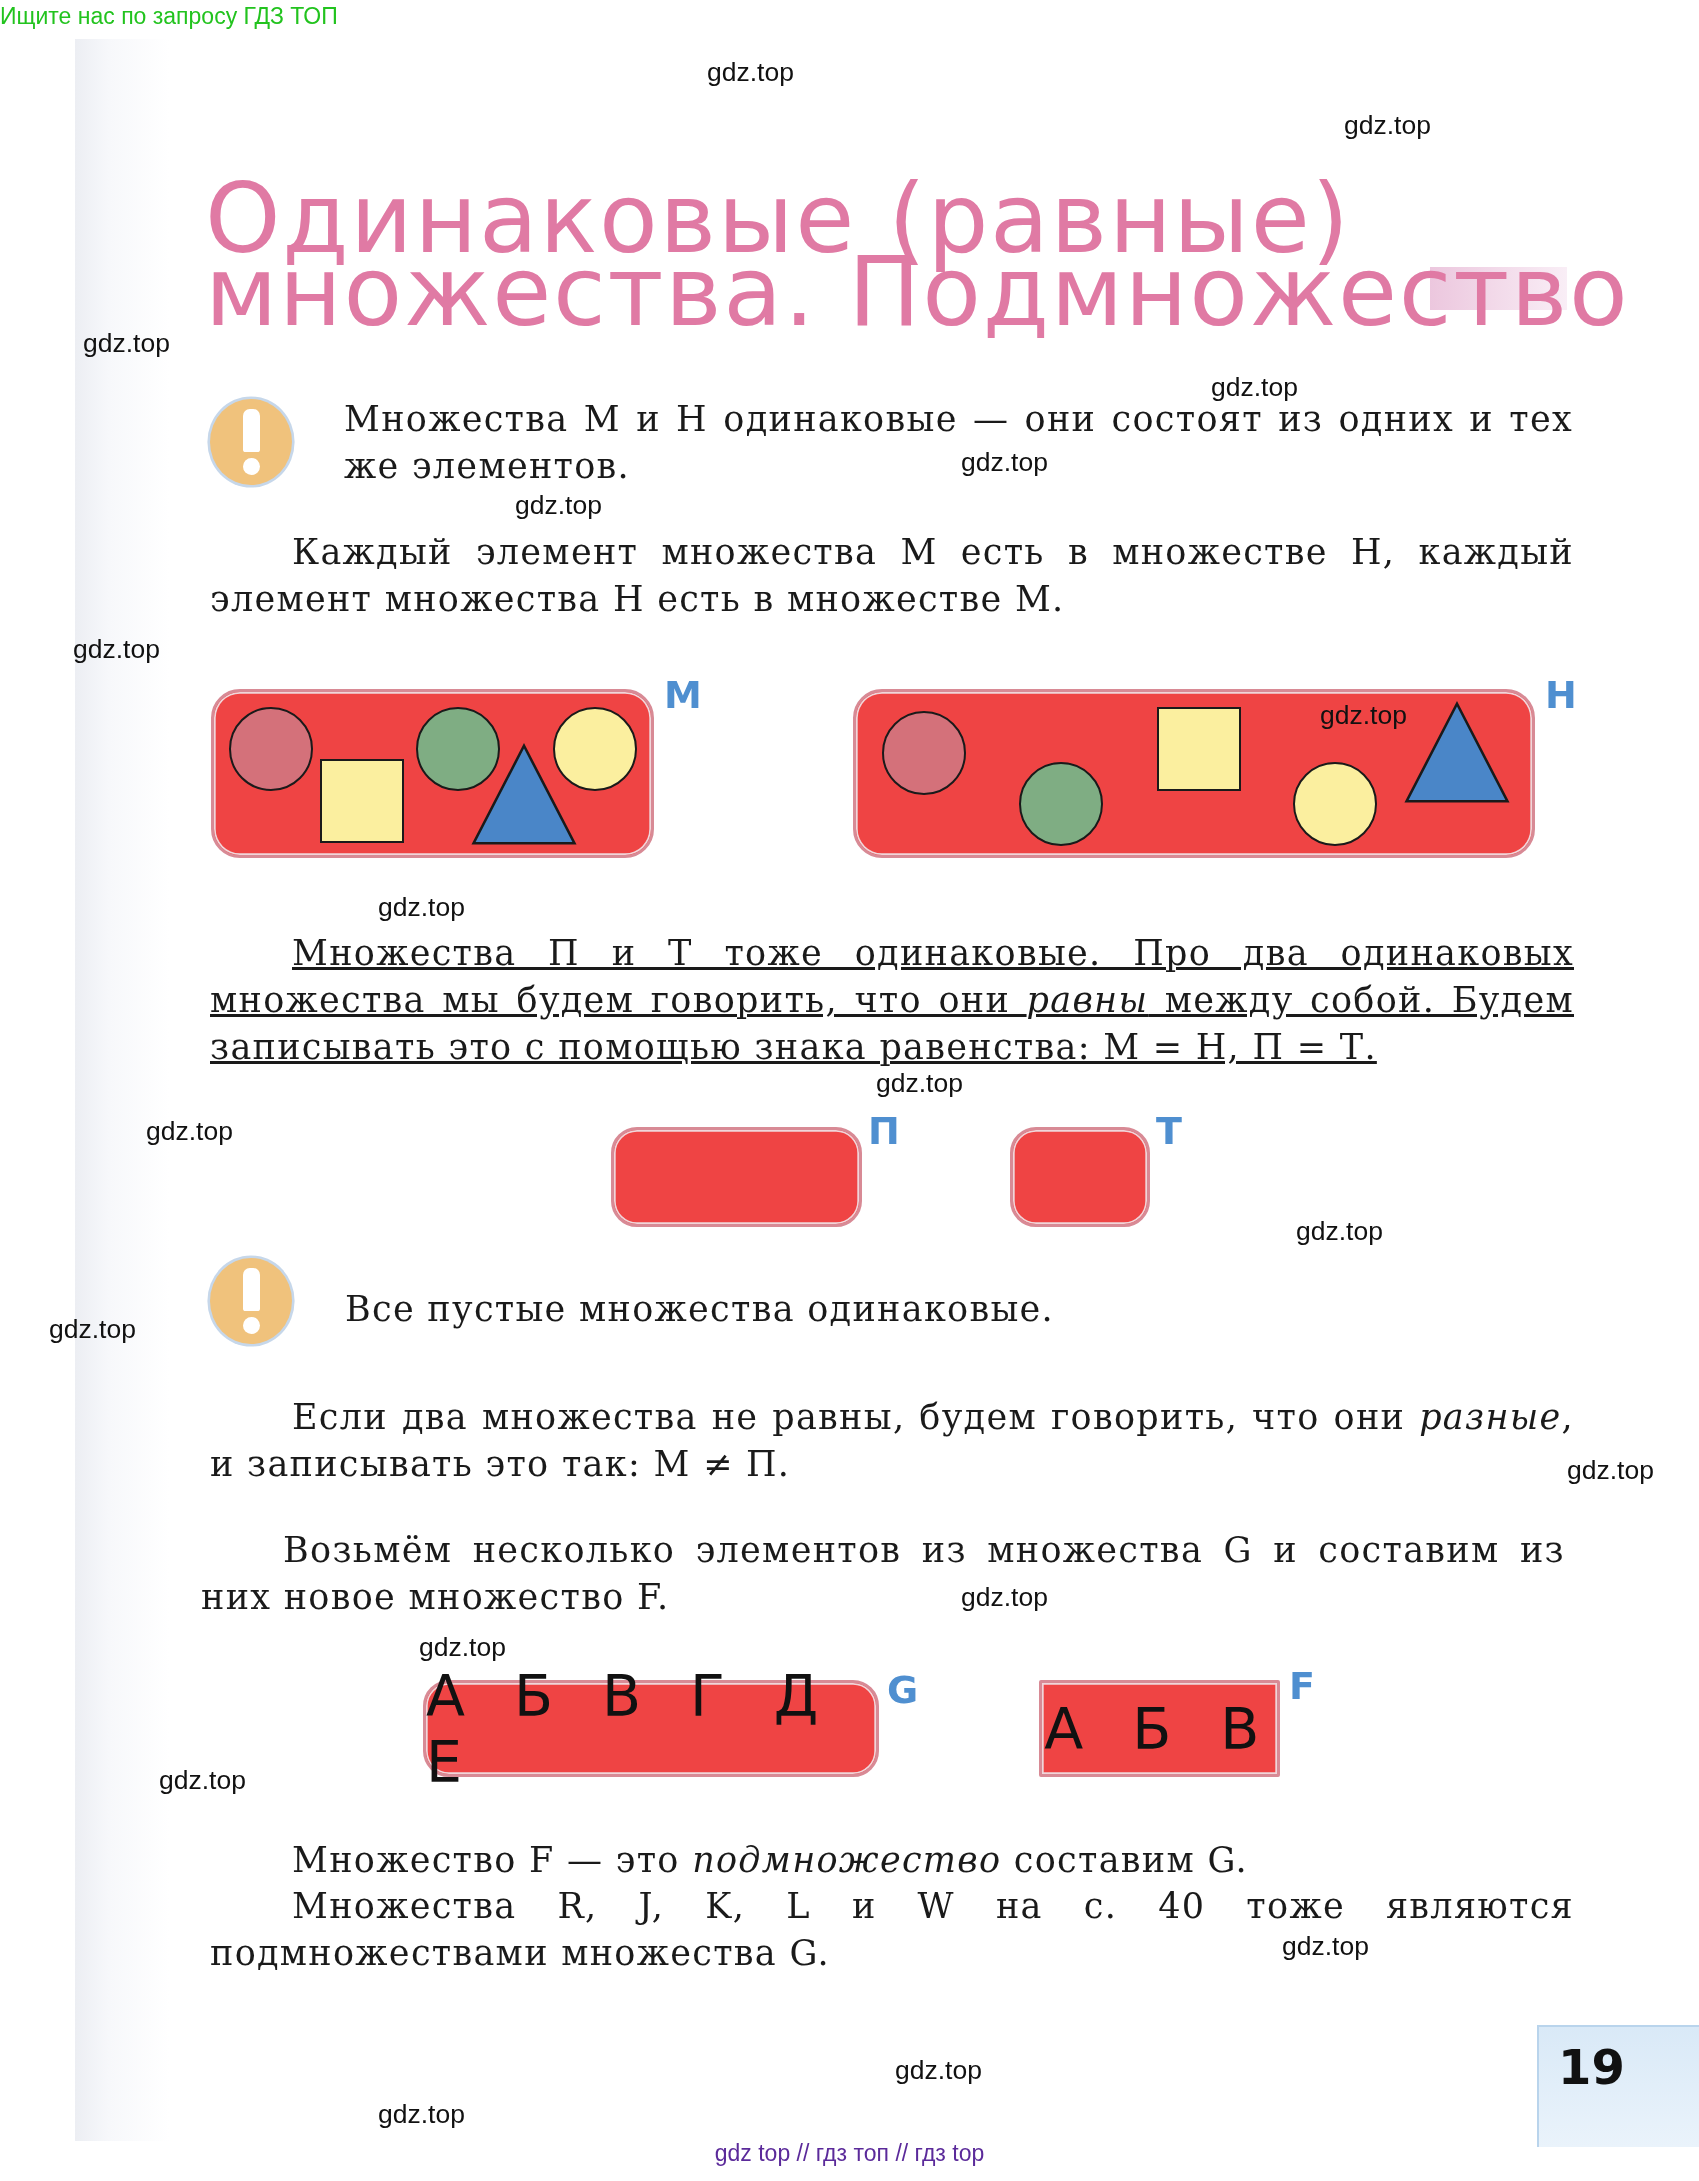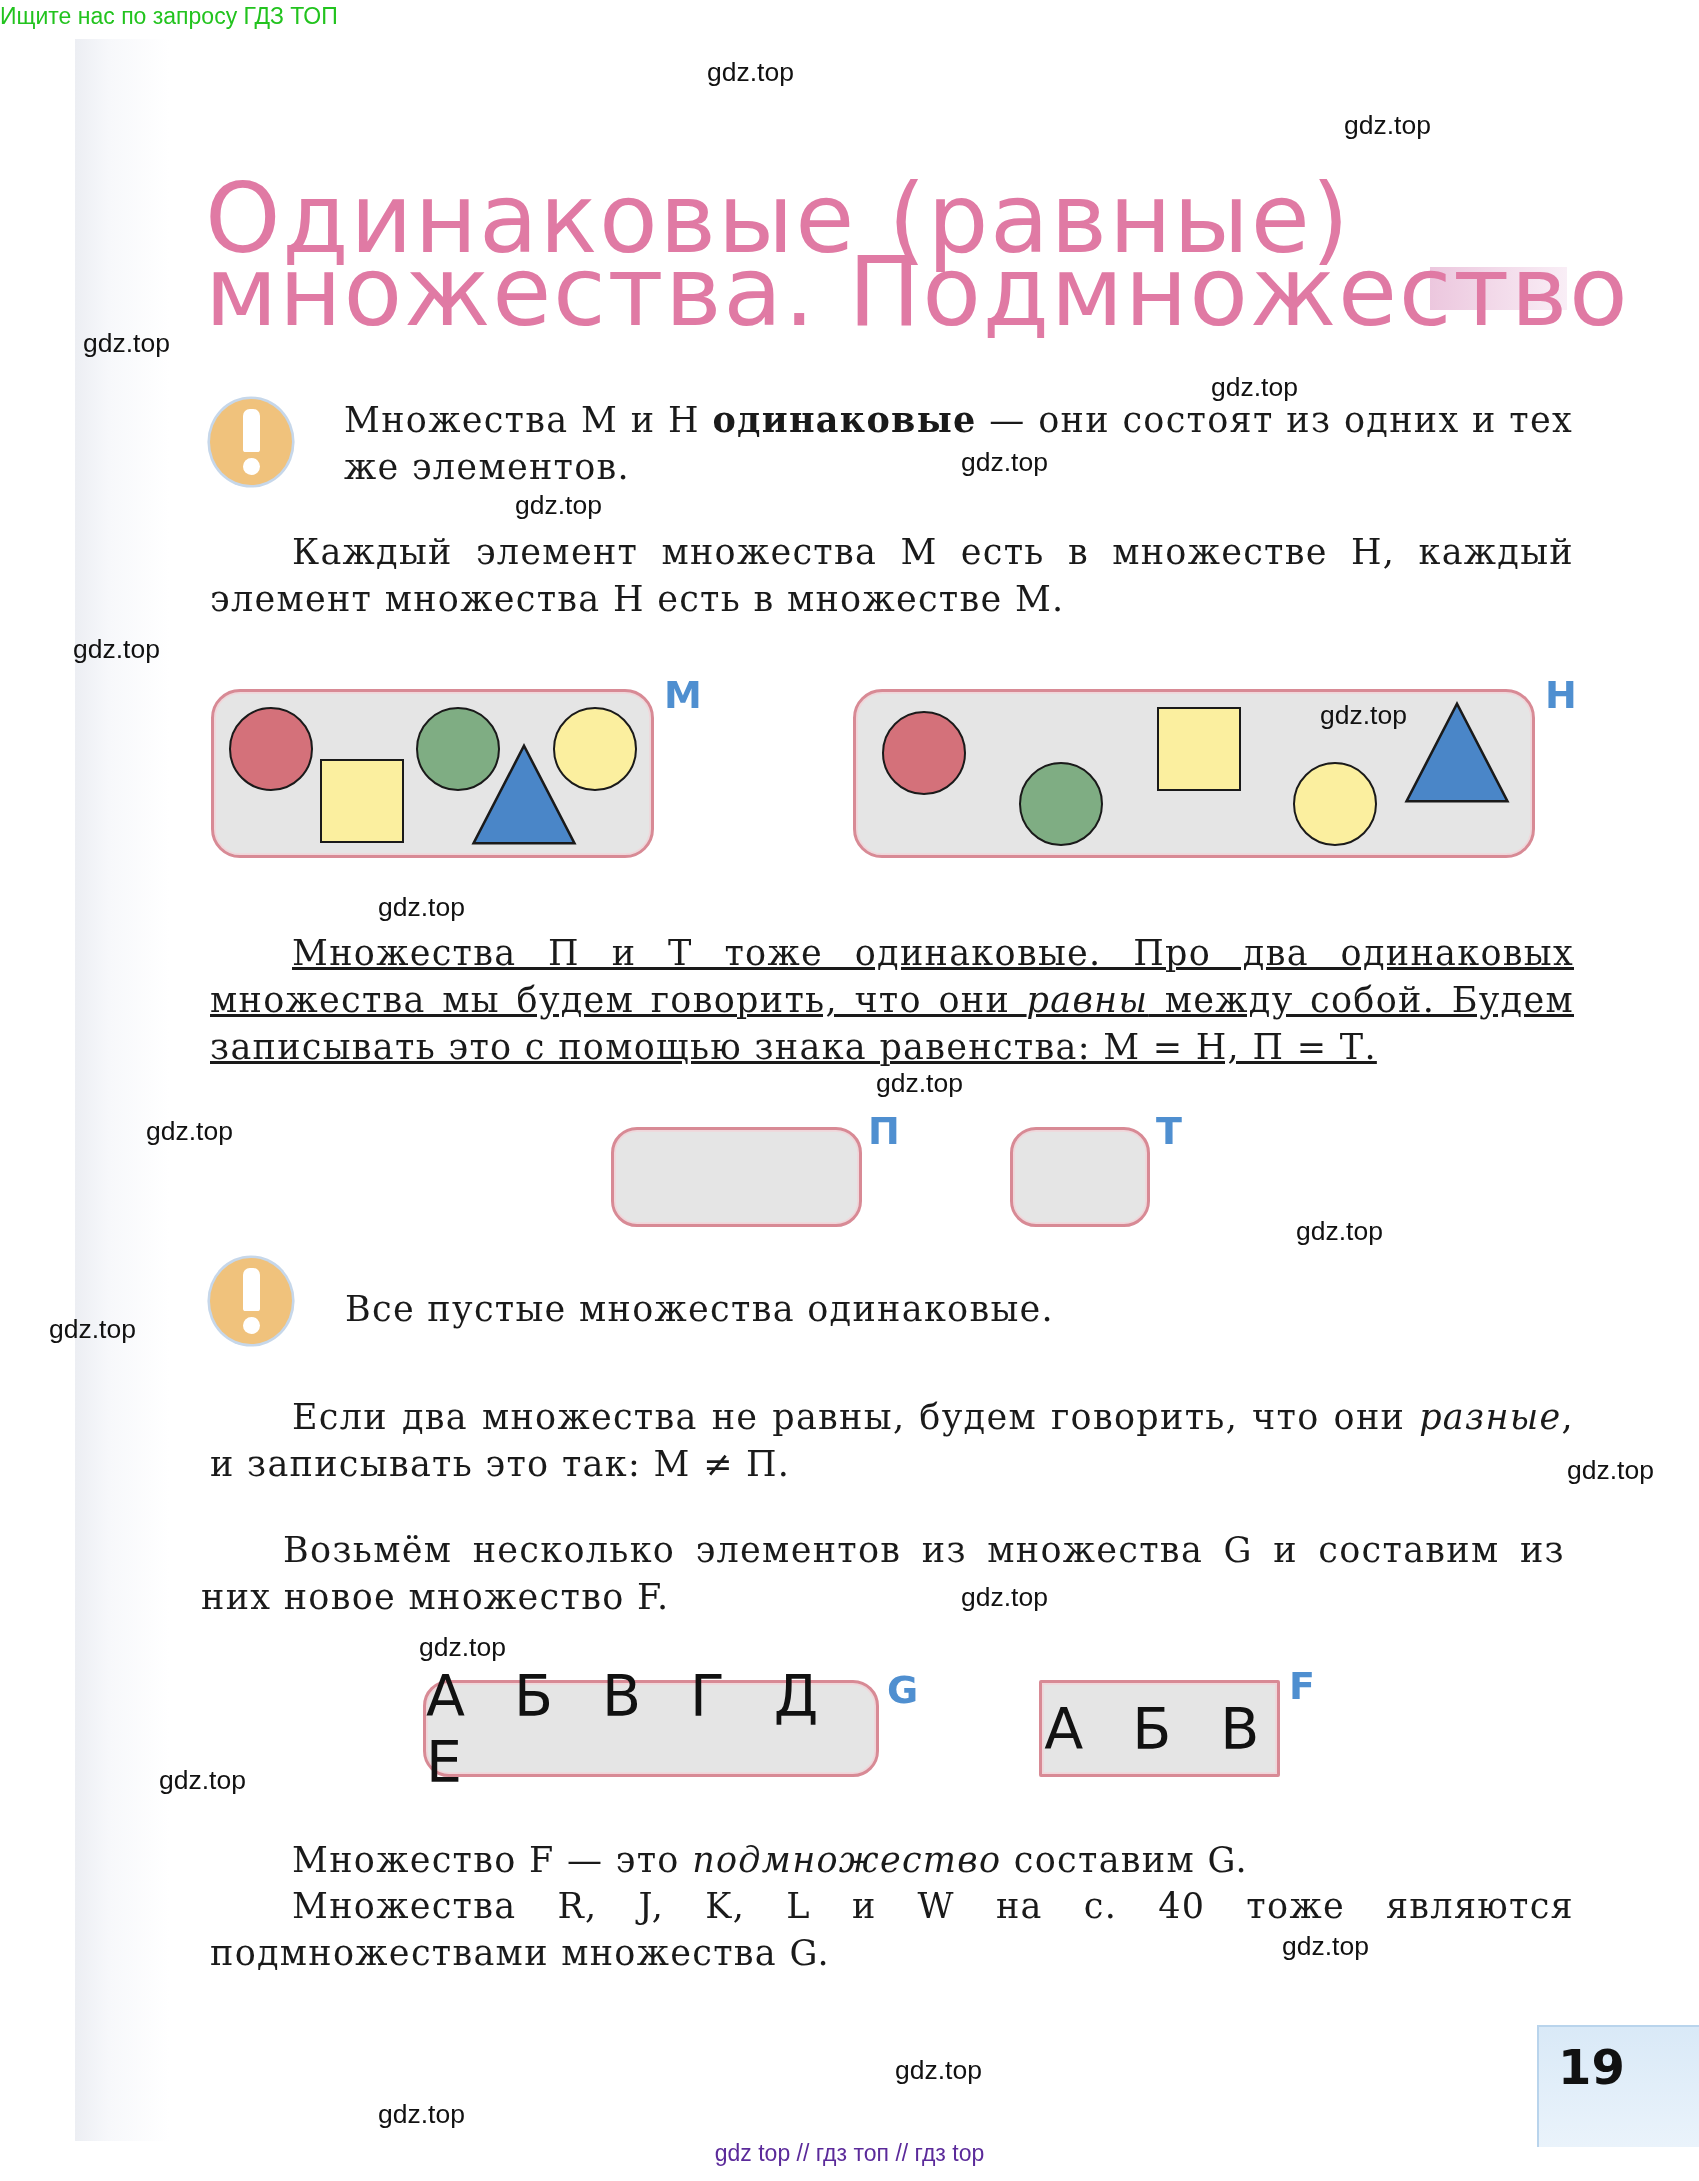--- a/index.html
+++ b/index.html
@@ -7,23 +7,23 @@
   .abs { position:absolute; }
   .banner { top:3.4px; left:0; width:1699px; font-family:"Liberation Sans", sans-serif; font-size:23px; color:#22c31e; }
   .paper { left:75px; top:39px; width:1624px; height:2102px; background:linear-gradient(90deg,#eceef3 0px,#f7f8fb 34px,#ffffff 94px,#ffffff 100%); }
   .wm { font-family:"Liberation Sans", sans-serif; font-size:26.5px; color:#111; white-space:nowrap; }
   .title { font-family:"DejaVu Sans", sans-serif; color:#e07aa4; font-size:96px; line-height:1; letter-spacing:1.7px; white-space:nowrap; }
   .title-bar { left:1430px; top:267px; width:137px; height:43px; background:linear-gradient(90deg,#ecc7de,#f9eef6); }
   .excl { width:82px; height:86px; border-radius:50%; background:#f0c27c; box-shadow:0 0 0 2.6px #c6d7ea; display:flex; align-items:center; justify-content:center; flex-direction:column; }
   .excl .bar { width:17px; height:43px; background:#fff; border-radius:6.8px 6.8px 2.6px 2.6px; }
   .excl .dot { width:17px; height:17px; background:#fff; border-radius:50%; margin-top:5.1px; }
   .txt { font-size:35px; line-height:47px; letter-spacing:1.3px; text-align:justify; }
-  .txt b { font-weight:bold; }
+  .txt b { font-weight:normal; }
   .txt i { font-style:italic; }
-  .setbox { border:3.4px solid #d88a95; border-radius:29px; background:#e5e5e5; box-shadow:inset 0 0 0 1.7px #f0d6da; }
+  .setbox { border:3.4px solid #d88a95; border-radius:29px; background:#ef4444; box-shadow:inset 0 0 0 1.7px #f0d6da; }
   .setlabel { font-family:"DejaVu Sans", sans-serif; font-weight:bold; color:#4f8fd0; font-size:38px; }
   .shape { position:absolute; border:2.6px solid #1a1a1a; box-sizing:border-box; }
   .circle { border-radius:50%; }
   .letters { font-family:"DejaVu Sans", sans-serif; font-size:57px; letter-spacing:15.4px; color:#111; display:flex; align-items:center; justify-content:center; }
   .pagenum { left:1537px; top:2025px; width:163px; height:120px; background:linear-gradient(180deg,#d9e9f7,#eaf3fb); border-left:2.6px solid #b9d4ec; border-top:2.6px solid #b9d4ec; }
   .pagenum span { position:absolute; left:19px; top:12px; font-family:"DejaVu Sans", sans-serif; font-weight:bold; font-size:48px; color:#111; }
   .footer { top:2140px; left:0; width:1699px; text-align:center; font-family:"Liberation Sans", sans-serif; font-size:23px; color:#5b2a9a; }
 </style>
 </head>
 <body>

